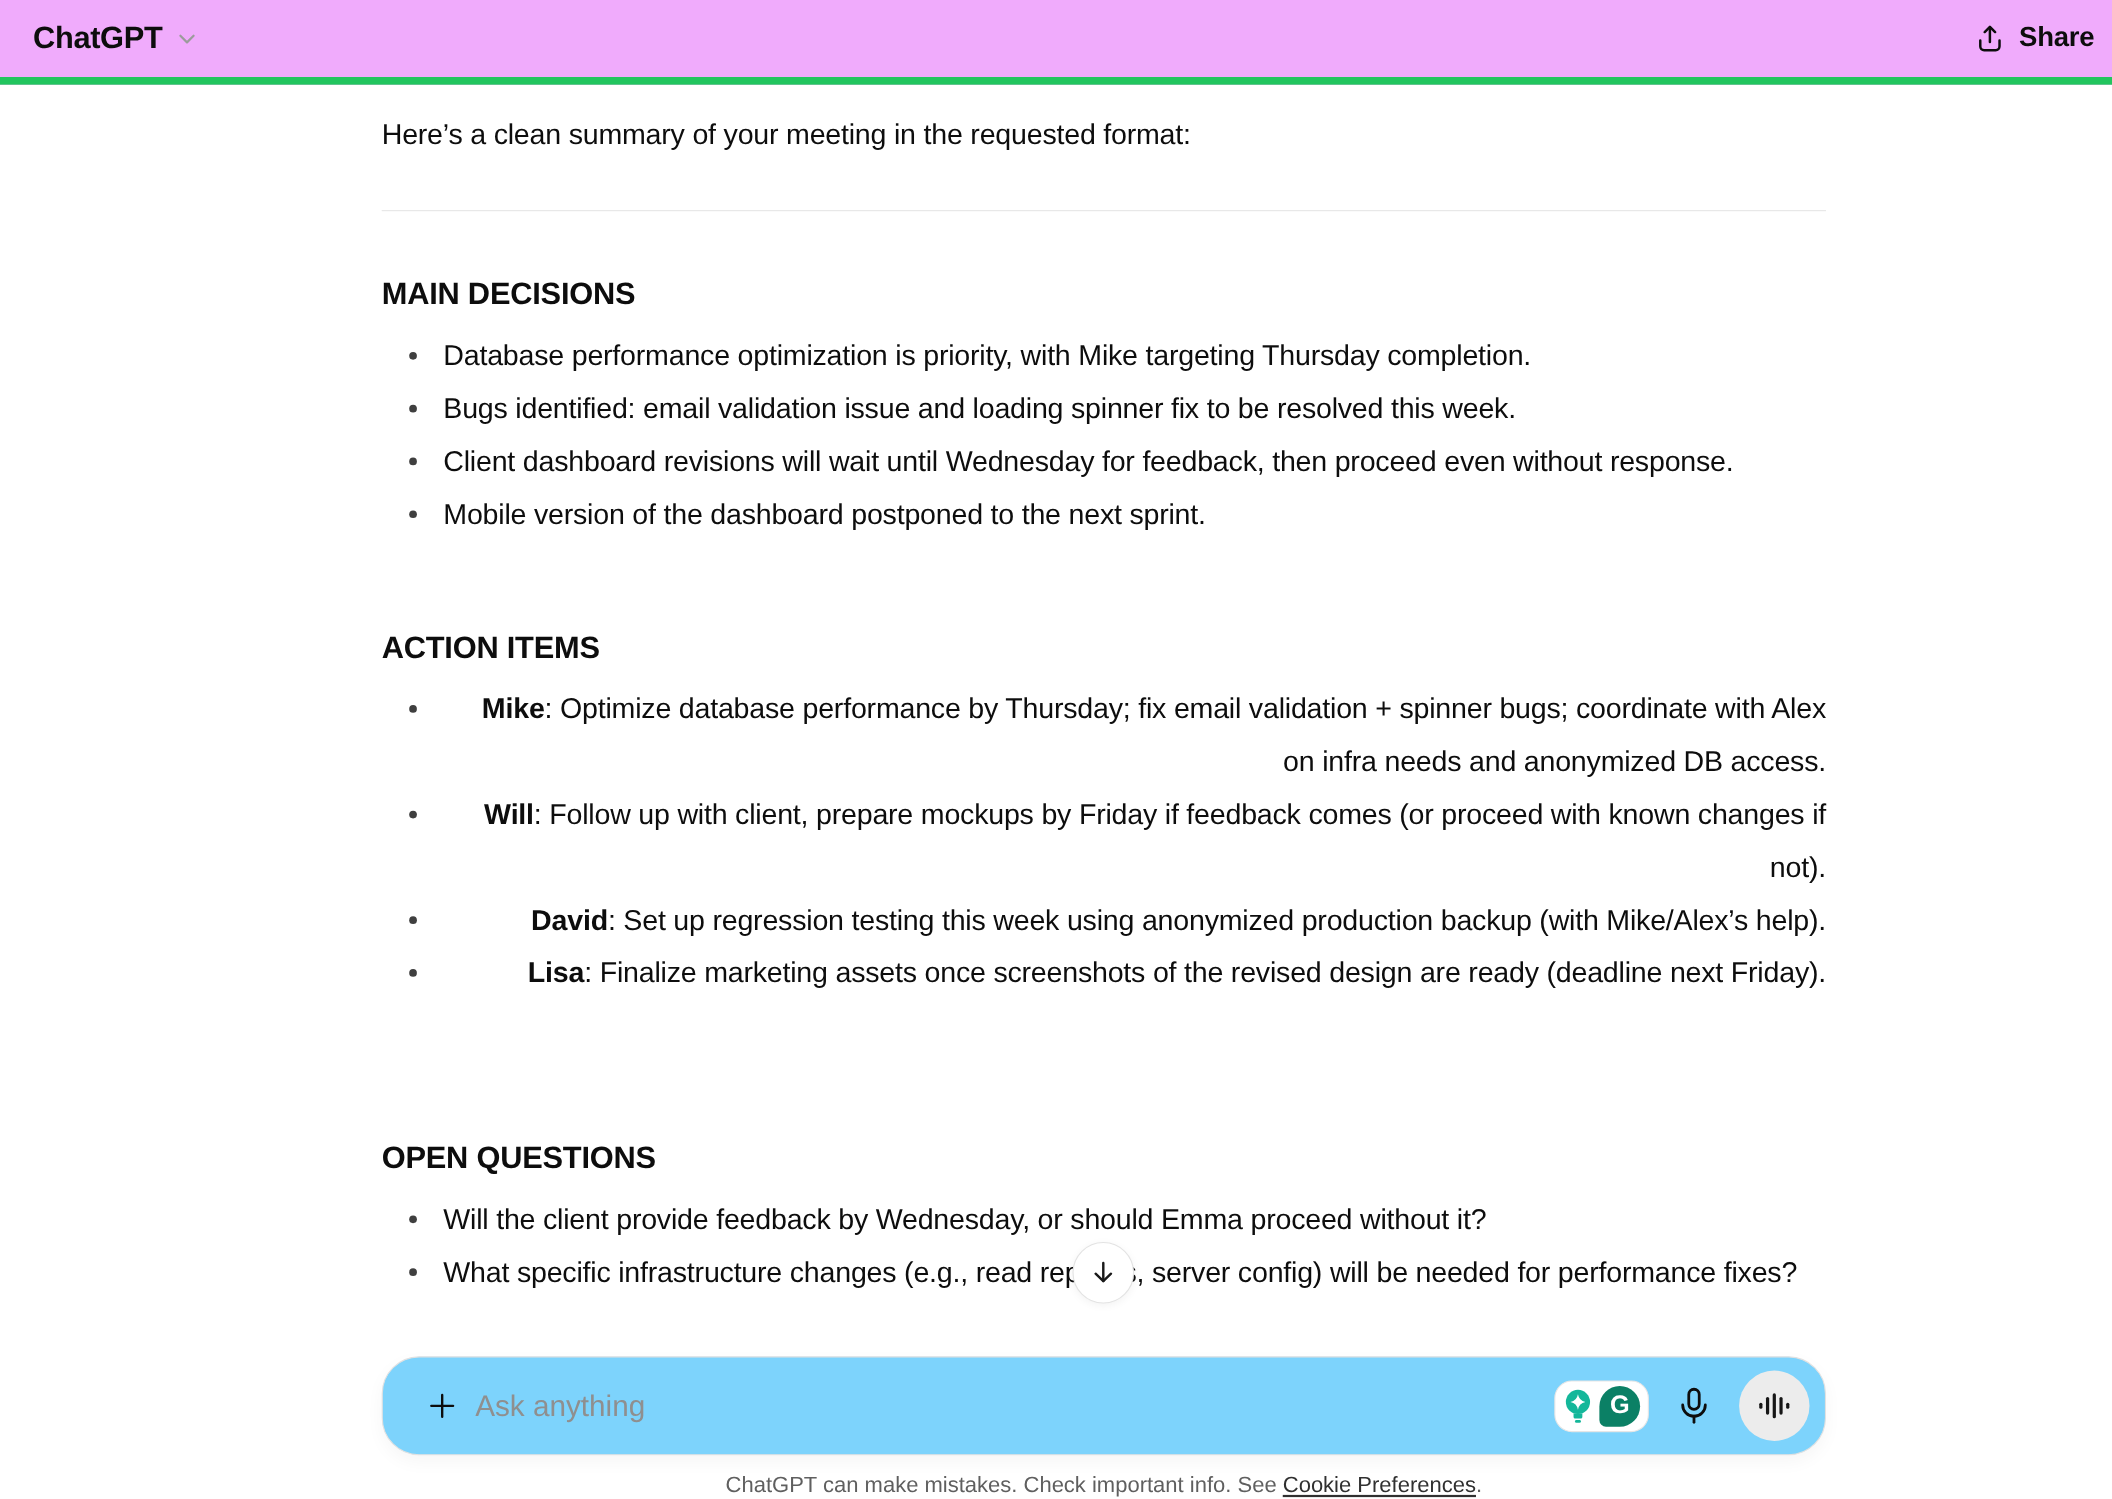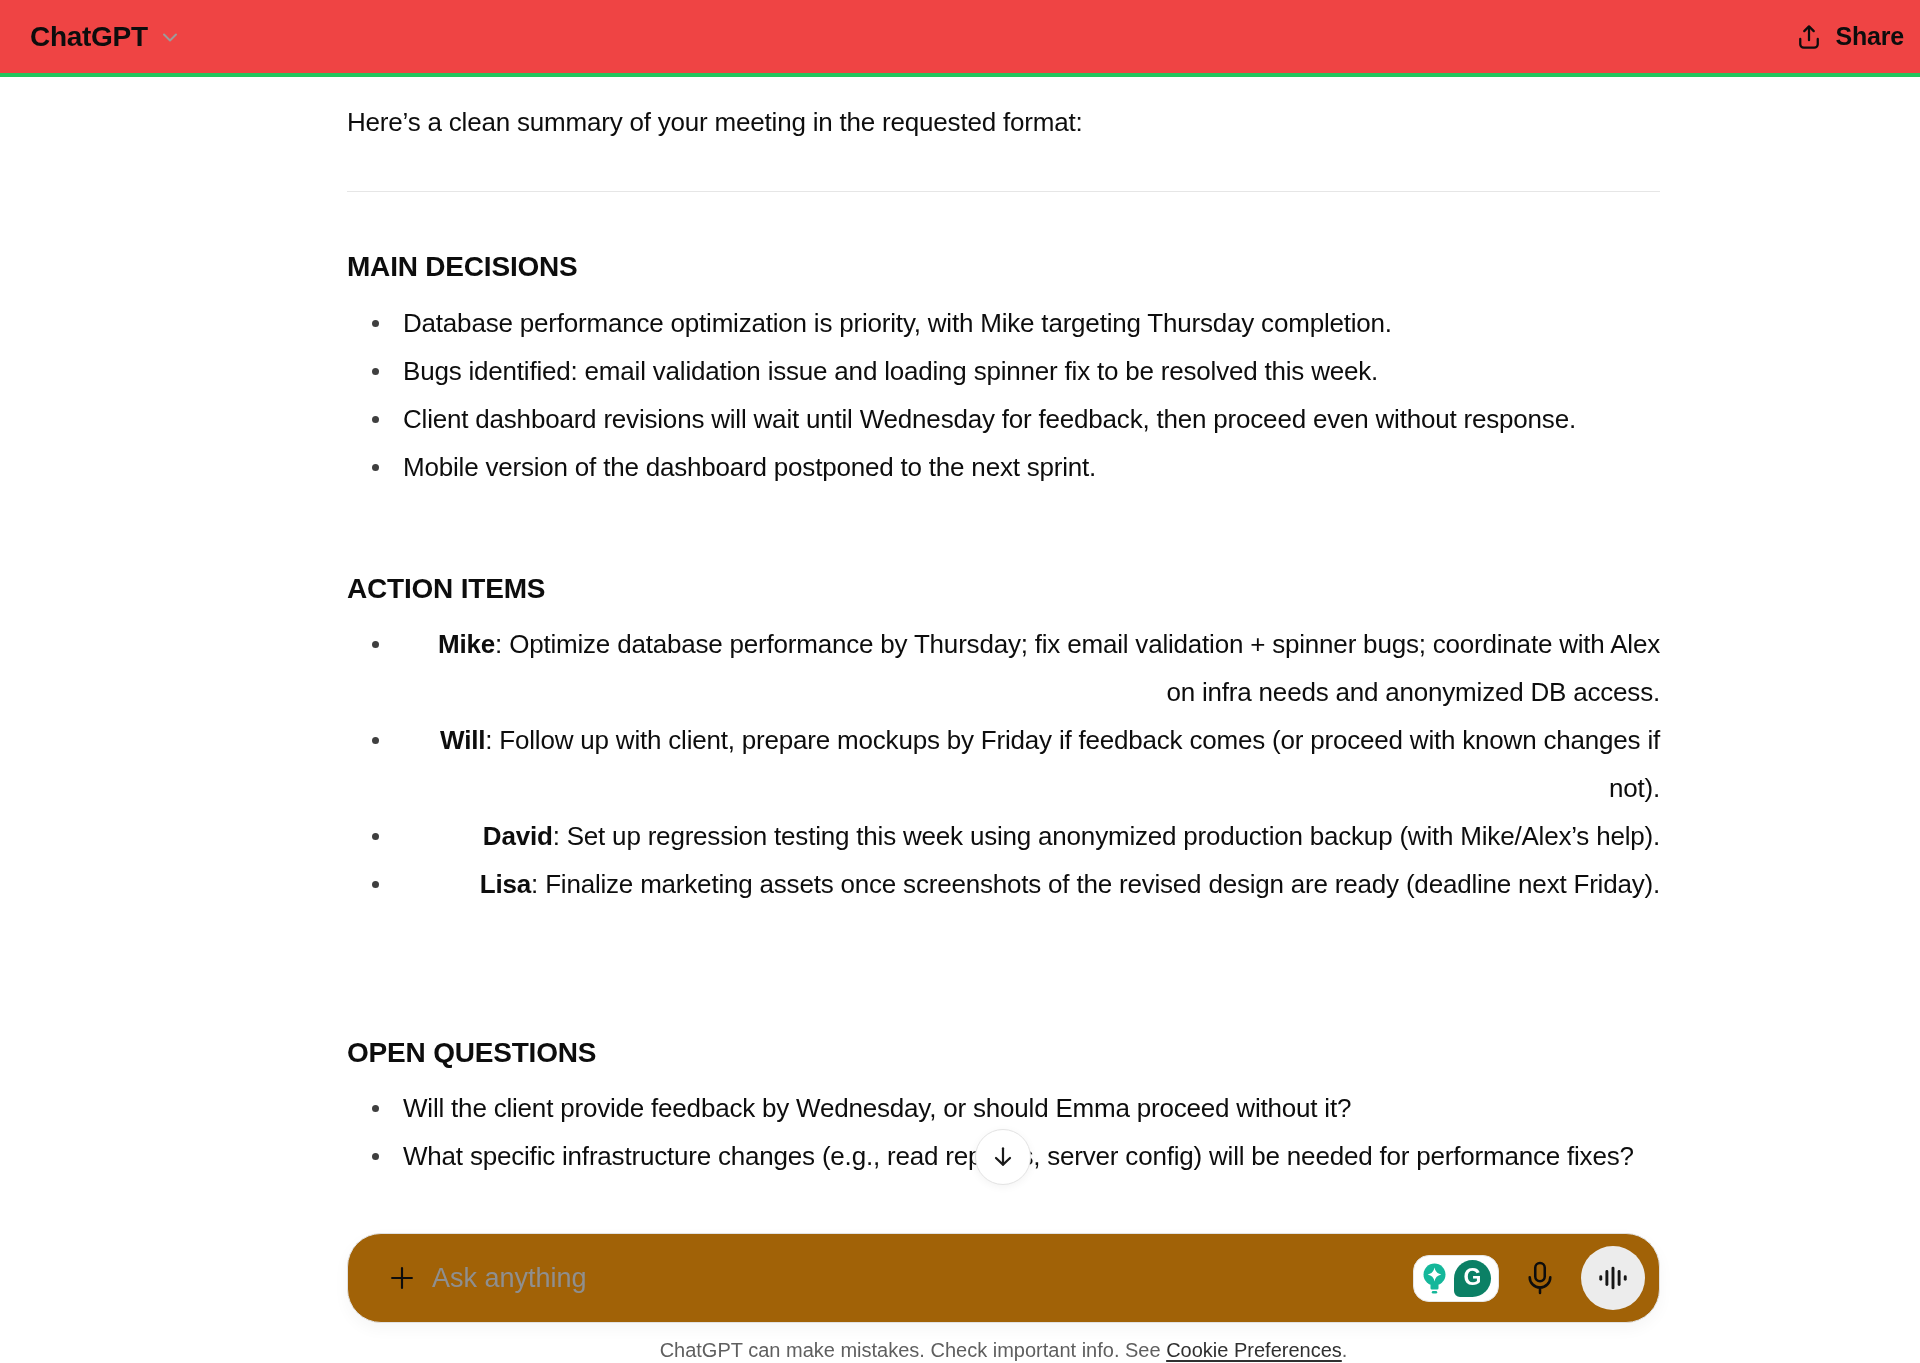--- a/index.html
+++ b/index.html
@@ -1,21 +1,21 @@
 <!DOCTYPE html>
 <html><head>
 <meta charset="utf-8">
 <style>
   * { margin:0; padding:0; box-sizing:border-box; }
   html,body { width:1920px; height:1363px; background:#ffffff; overflow:hidden;
               font-family:"Liberation Sans", sans-serif; color:#0d0d0d; }
 
   
   .header { position:absolute; top:0; left:0; width:1920px; height:77px;
-            background:#ef4444; border-bottom:4px solid #22c55e; z-index:10;text-decoration:underline; }
+            background:#f0abfc; border-bottom:7px solid #22c55e; z-index:10;text-decoration:underline; }
   .model-switcher { position:absolute; left:30px; top:50%; transform:translateY(-50%);
                     display:flex; align-items:center; gap:10px; cursor:pointer;
                     background:none; border:none; }
   .app-title { font-size:28px; font-weight:600; letter-spacing:-0.3px; color:#0d0d0d; }
   .share-button { position:absolute; right:16px; top:50%; transform:translateY(-50%);
                   display:flex; gap:12px; background:none; border:none;
                   cursor:pointer; font-family:inherit; }
   .share-label { font-size:25px; font-weight:600; color:#0d0d0d; letter-spacing:-0.2px; }
 
   
@@ -36,21 +36,21 @@
   ul.bullets b { font-weight:700; }
 
   
   .scroll-btn { position:absolute; left:975px; top:1129px; width:56px; height:56px;
                 border-radius:50%; background:#fff; border:1px solid #e3e3e3;
                 box-shadow:0 2px 8px rgba(0,0,0,0.05); display:flex; align-items:center;
                 justify-content:center; cursor:pointer; z-index:6; }
 
   
   .composer { position:absolute; left:347px; top:1233px; width:1313px; height:90px;
-              background:#a16207; border:1px solid #e1e1e1; border-radius:34px;
+              background:#7dd3fc; border:1px solid #e1e1e1; border-radius:34px;
               box-shadow:0 6px 16px rgba(0,0,0,0.04); display:flex; align-items:center;
               padding:0 14px 0 32px; z-index:5; }
   .attach-btn { width:44px; height:44px; background:none; border:none; cursor:pointer;
                 display:flex; align-items:center; justify-content:center; }
   .composer-input { flex:1; border:none; outline:none; font-family:inherit;
                     font-size:27px; color:#0d0d0d; margin-left:8px; background:transparent; }
   .composer-input::placeholder { color:#8f8f8f; }
   .composer-right { display:flex; align-items:center; gap:19px; }
   .gram-pill { display:flex; align-items:center; gap:6px; padding:4px 7px;
                border:1px solid #e6e6e6; border-radius:16px; background:#fff;

